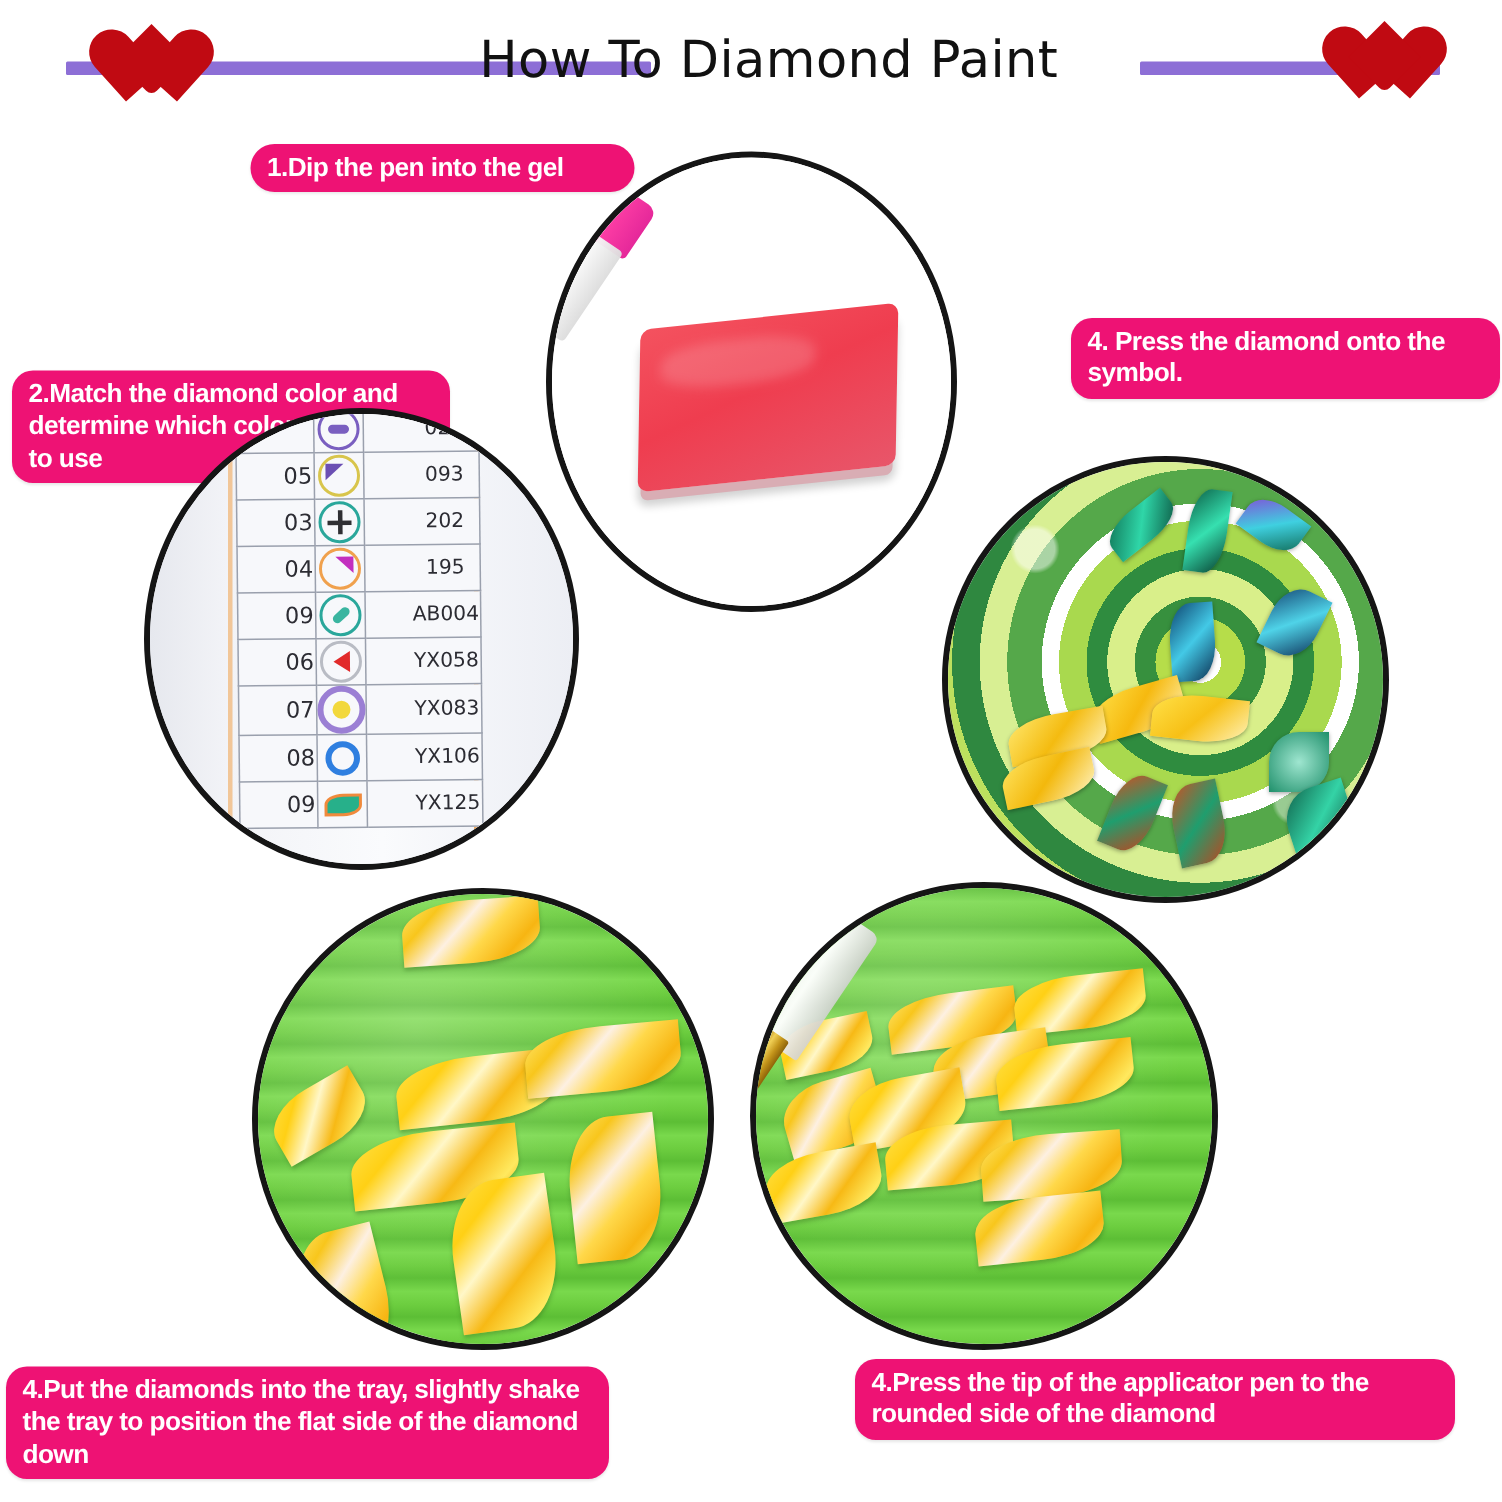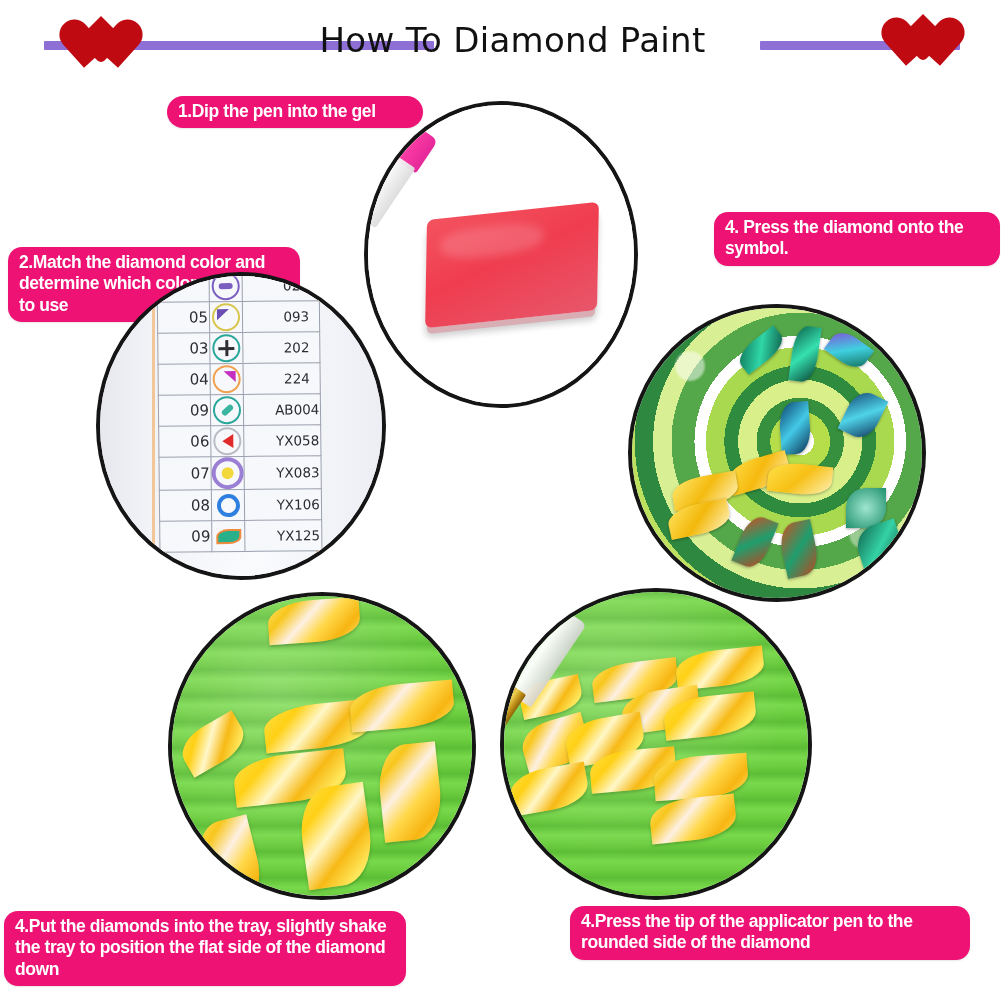--- a/index.html
+++ b/index.html
@@ -175,21 +175,21 @@
           </td>
           <td class="c-code">202</td>
         </tr>
         <tr>
           <td class="c-no">04</td>
           <td class="c-sym">
             <div class="sym" style="border: 2px solid rgb(240, 161, 77);">
               <div class="inner" style="width: 0px; height: 0px; border-right: 12px solid rgb(195, 47, 191); border-bottom: 11px solid transparent; right: 3px; top: 4px;"></div>
             </div>
           </td>
-          <td class="c-code">224</td>
+          <td class="c-code">195</td>
         </tr>
         <tr>
           <td class="c-no">09</td>
           <td class="c-sym">
             <div class="sym" style="border: 2px solid rgb(42, 167, 155);">
               <div class="inner" style="width: 13px; height: 6px; background: rgb(58, 181, 160); border-radius: 3px; transform: rotate(-42deg);"></div>
             </div>
           </td>
           <td class="c-code">AB004</td>
         </tr>

